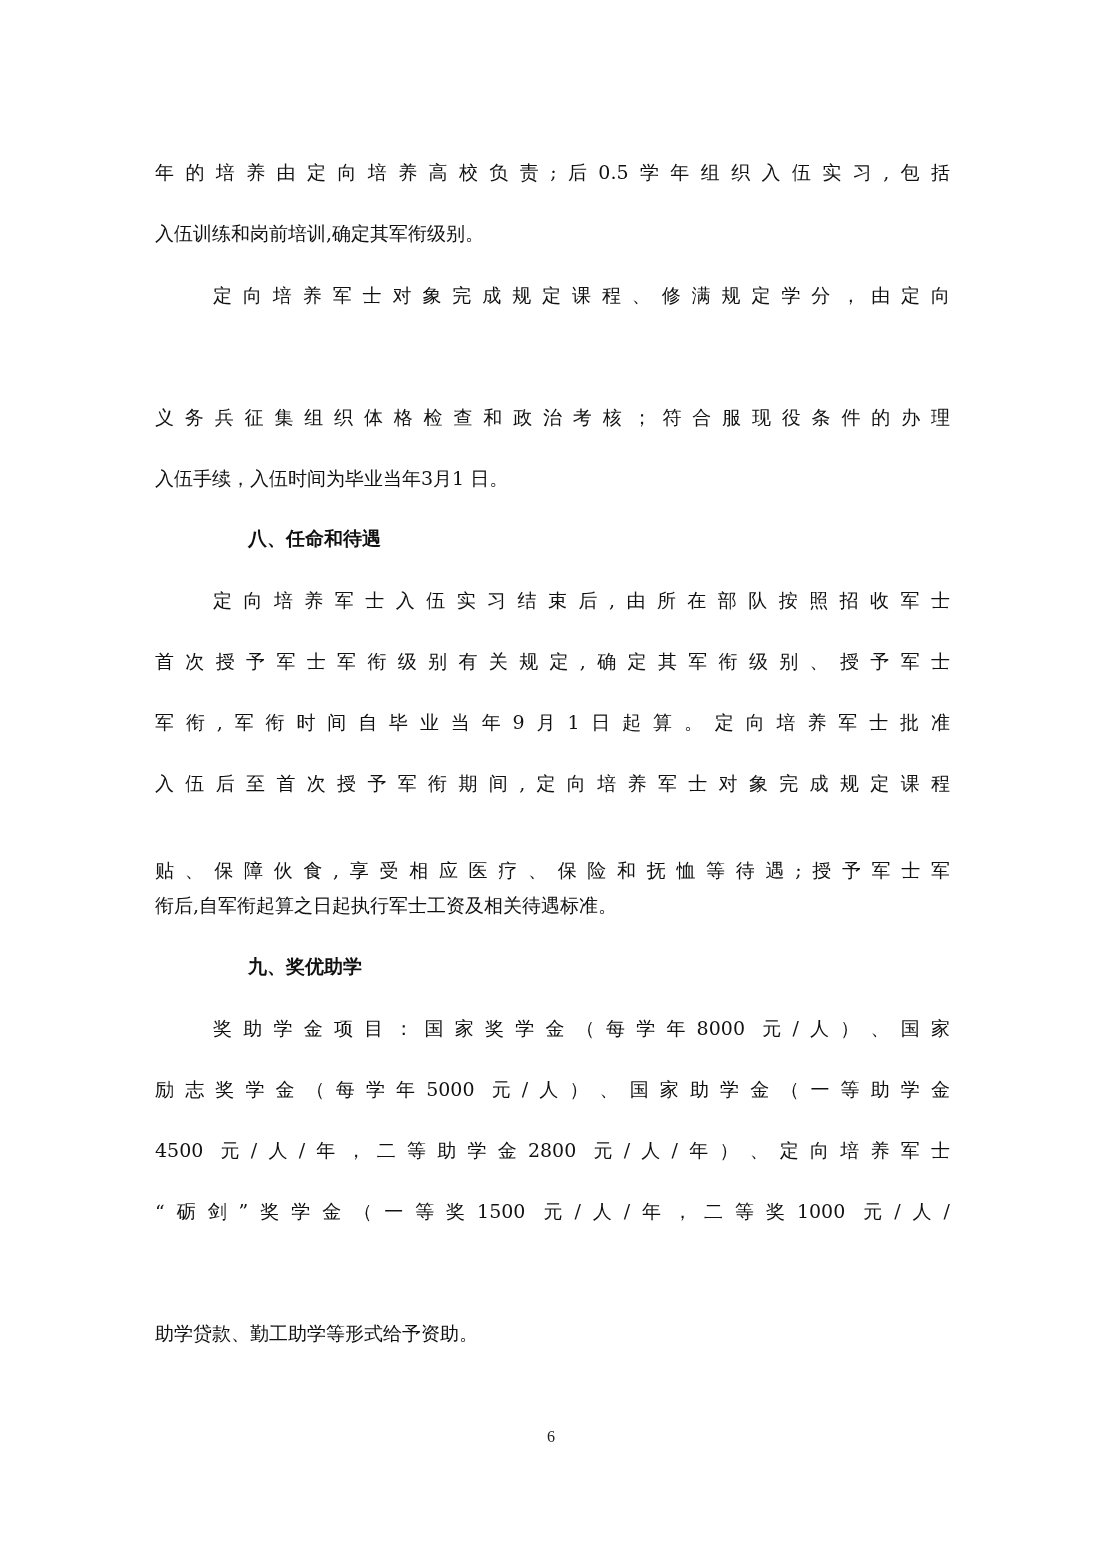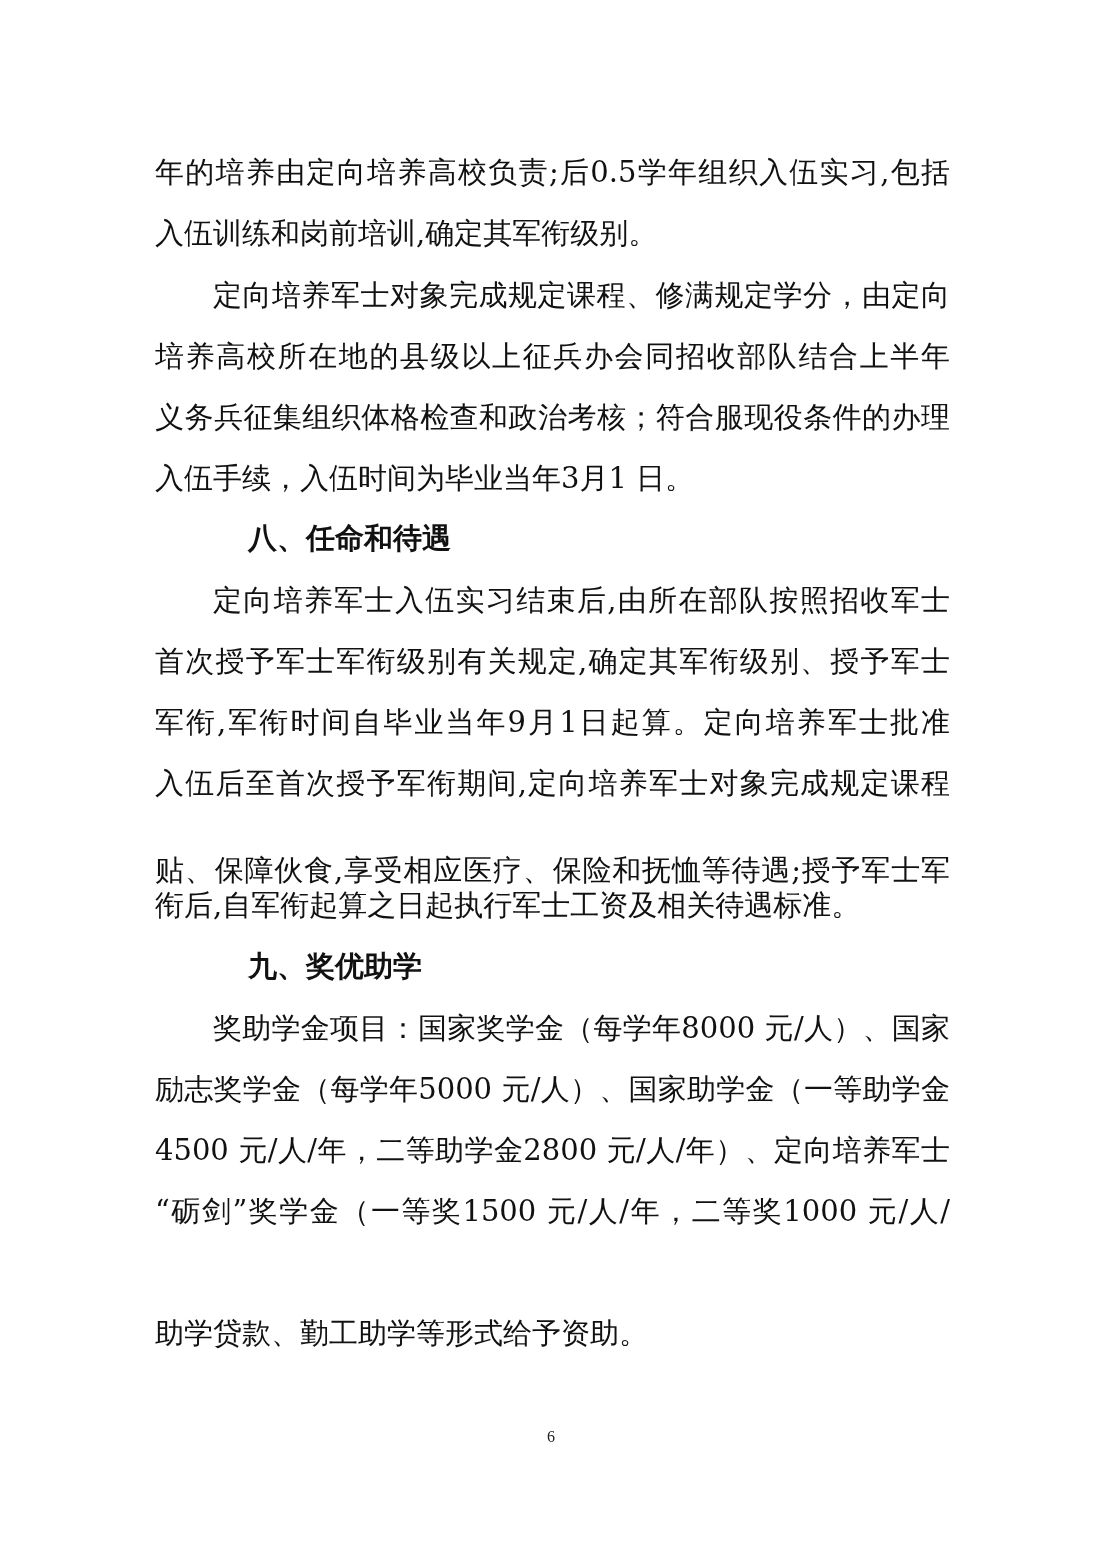--- a/index.html
+++ b/index.html
@@ -20,21 +20,21 @@
       left: 0; top: 0;
       width: 1102px;
       height: 1559px;
       background: #ffffff;
     }
     .line {
       position: absolute;
       left: 155px;
       width: 795px;
       height: 44px;
-      font-size: 29px;
+      font-size: 19px;
       line-height: 44px;
       white-space: nowrap;
       text-align: justify;
       text-align-last: justify;
       letter-spacing: 0px;
     }
     .line.indent { left: 213px; width: 737px; }
     .line.last { text-align-last: left; }
     .line.heading {
       left: 213px;
@@ -57,21 +57,20 @@
   </style>
 </head>
 <body>
 
 <div class="page">
 
   <div class="line" style="top:150px">年的培养由定向培养高校负责;后0.5学年组织入伍实习,包括</div>
   <div class="line last" style="top:211px">入伍训练和岗前培训,确定其军衔级别。</div>
 
   <div class="line indent" style="top:273px">定向培养军士对象完成规定课程、修满规定学分，由定向</div>
-  <div class="line" style="top:334px">培养高校所在地的县级以上征兵办会同招收部队结合上半年</div>
   <div class="line" style="top:395px">义务兵征集组织体格检查和政治考核；符合服现役条件的办理</div>
   <div class="line last" style="top:456px">入伍手续，入伍时间为毕业当年3月1 日。</div>
 
   <div class="line heading" style="top:516px">八、任命和待遇</div>
 
   <div class="line indent" style="top:578px">定向培养军士入伍实习结束后,由所在部队按照招收军士</div>
   <div class="line" style="top:639px">首次授予军士军衔级别有关规定,确定其军衔级别、授予军士</div>
   <div class="line" style="top:700px">军衔,军衔时间自毕业当年9月1日起算。定向培养军士批准</div>
   <div class="line" style="top:761px">入伍后至首次授予军衔期间,定向培养军士对象完成规定课程</div>
   <div class="line" style="top:848px">贴、保障伙食,享受相应医疗、保险和抚恤等待遇;授予军士军</div>

